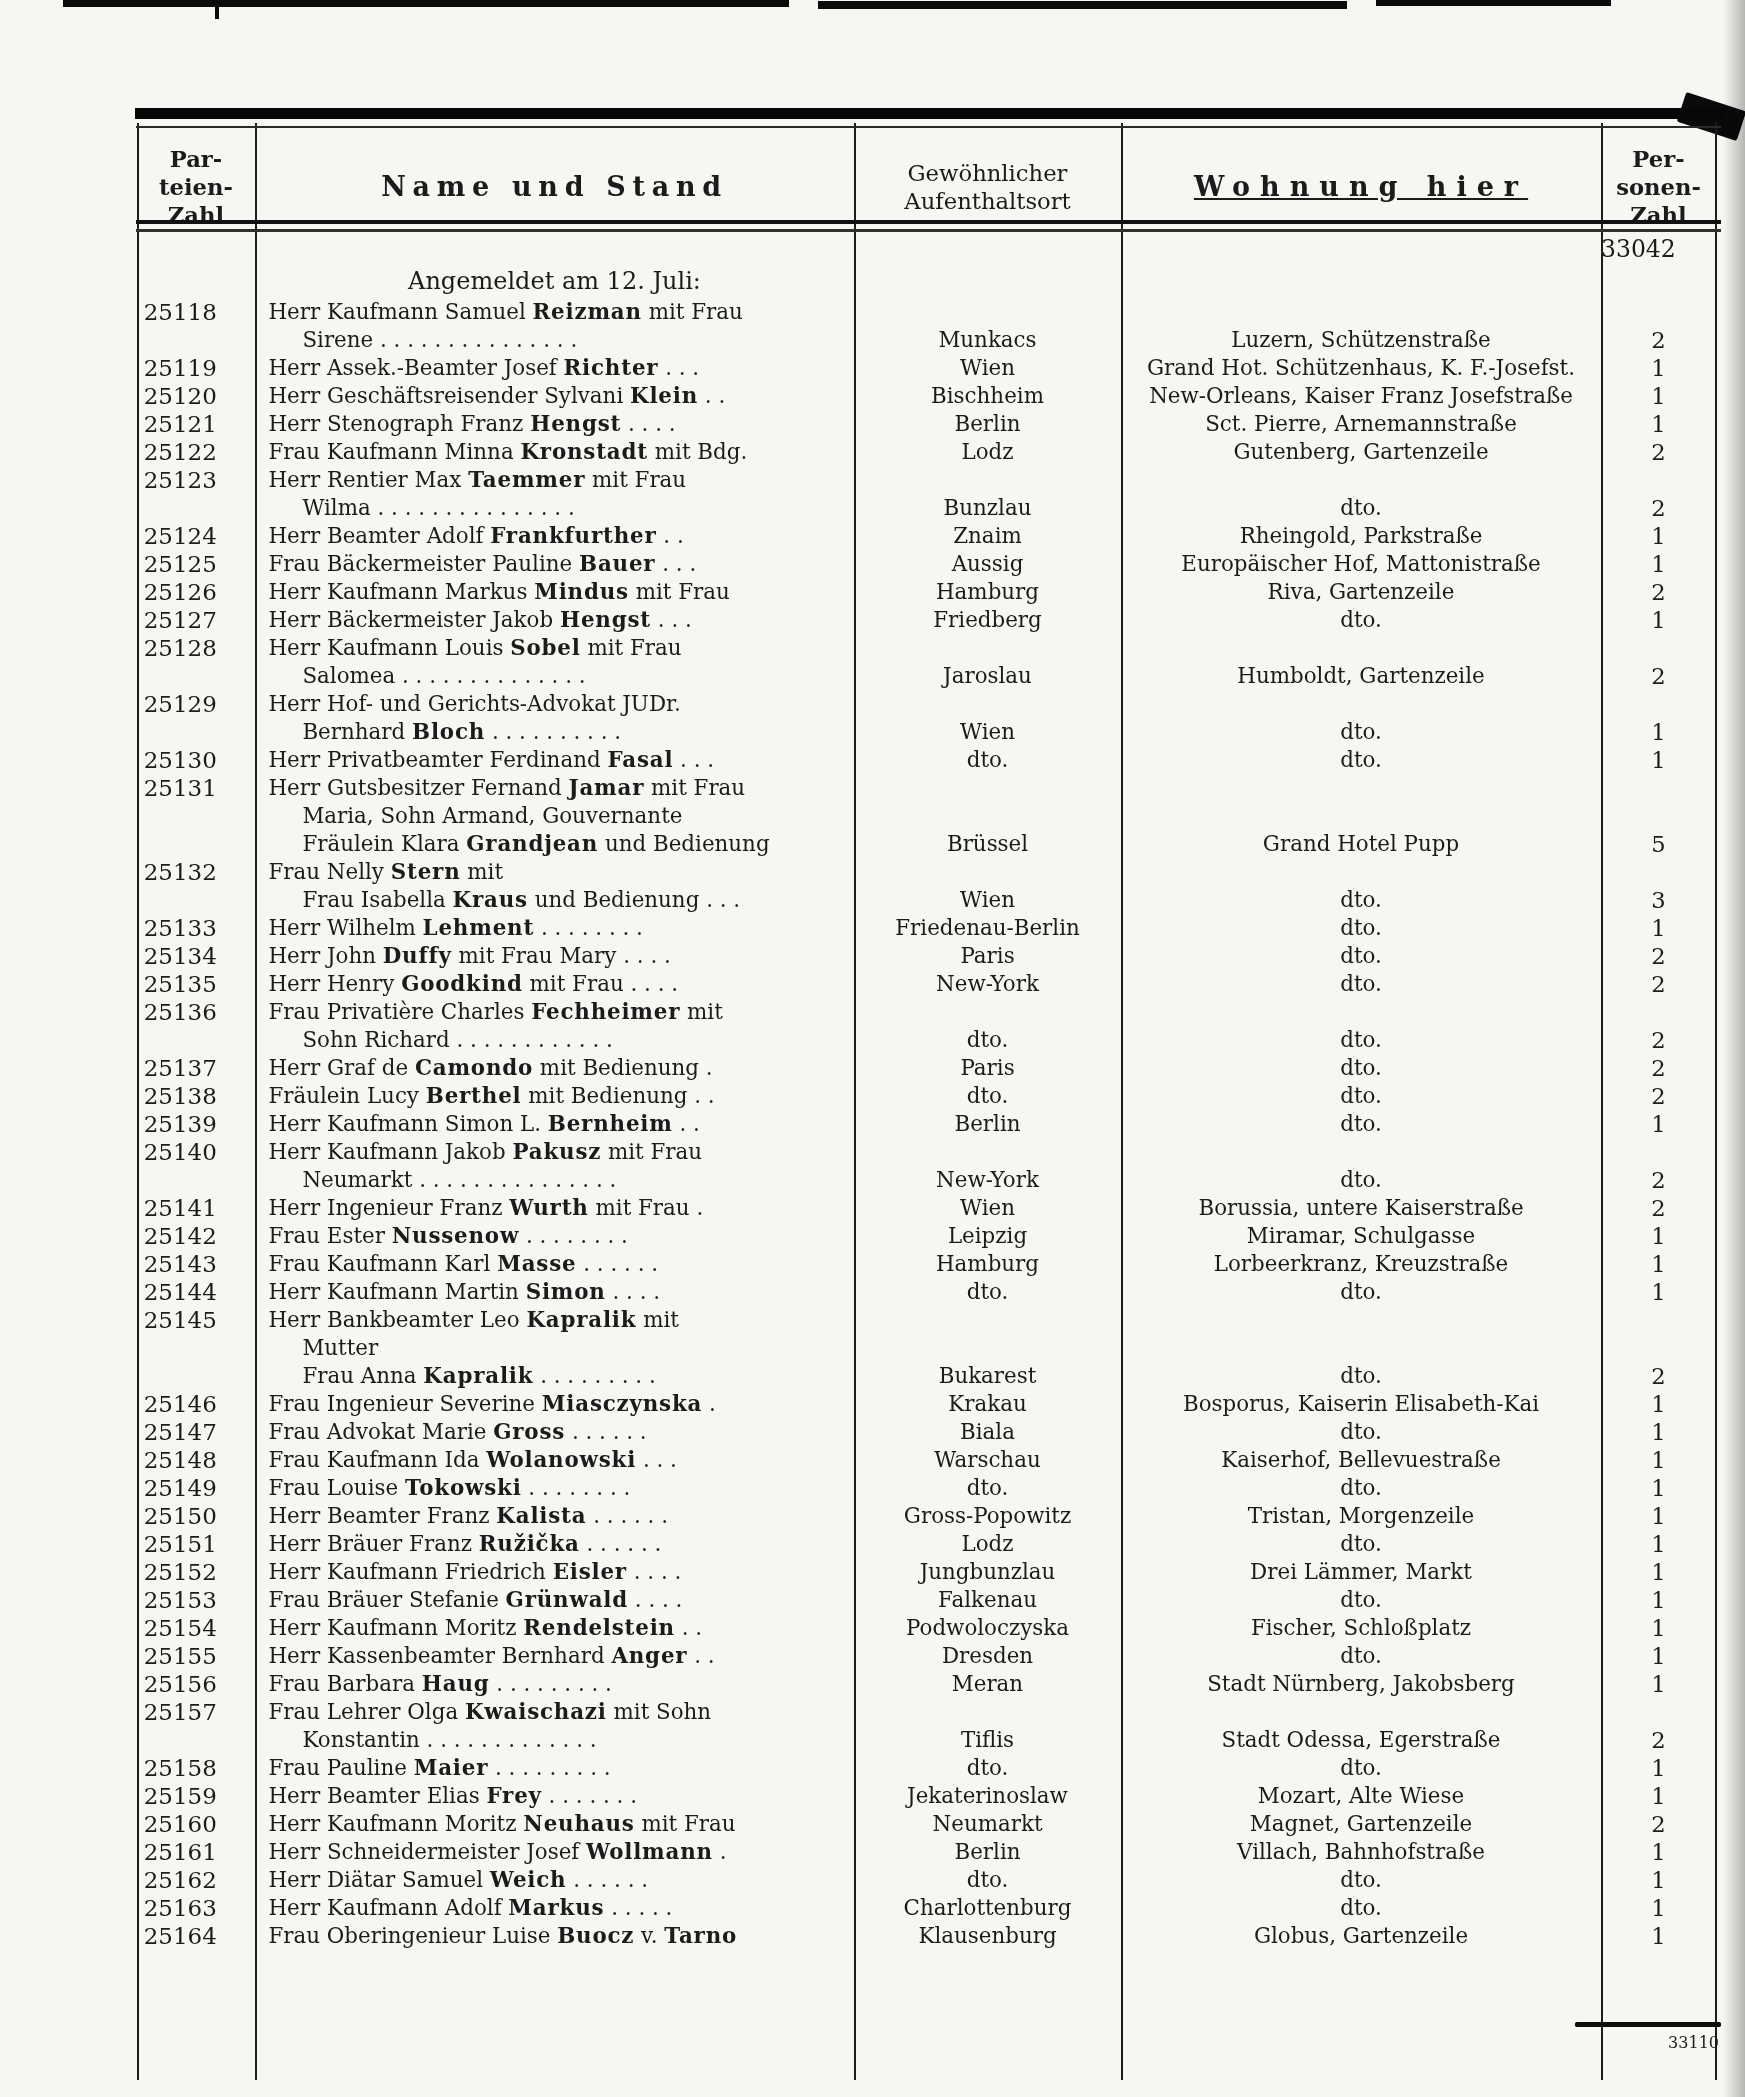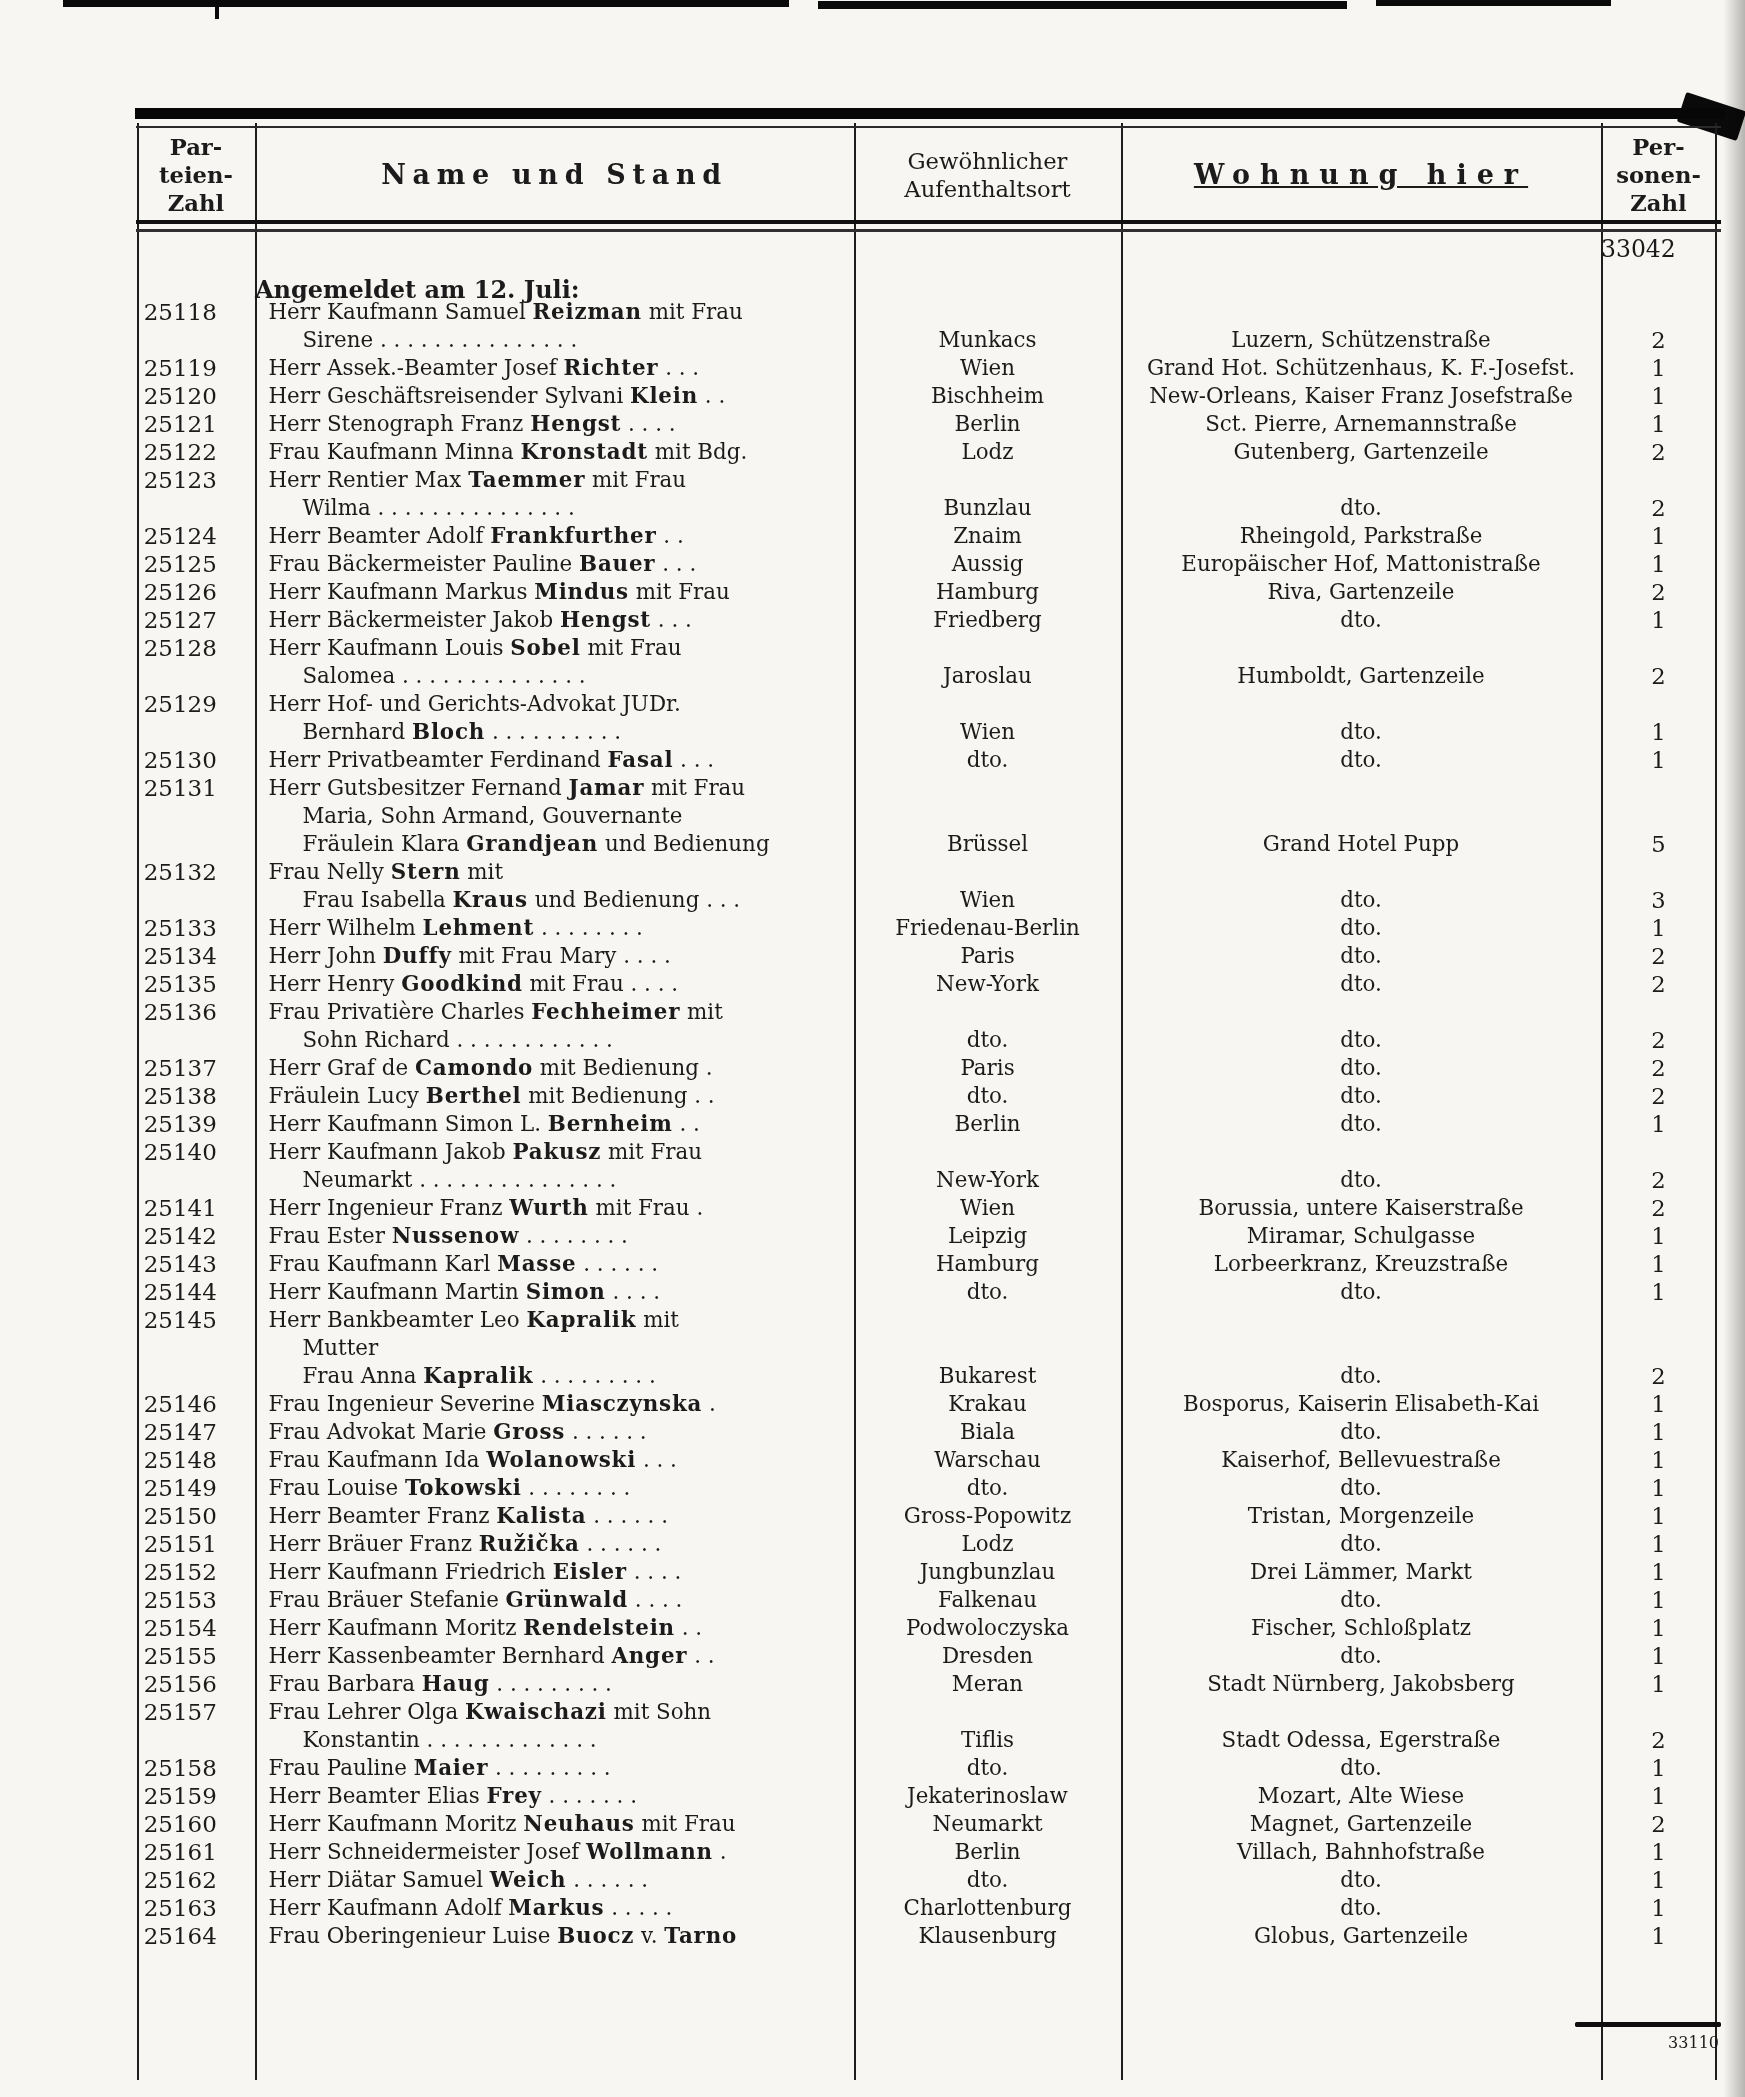--- a/index.html
+++ b/index.html
@@ -24,32 +24,32 @@
   .table { position:absolute; left:137px; top:108px; width:1580px; height:1972px; }
   .vline { position:absolute; top:15px; bottom:0; width:2.1px; background:#1d1d1d; }
   .v0 { left:0; } .v1 { left:118px; } .v2 { left:717px; }
   .v3 { left:984px; } .v4 { left:1464px; } .v5 { left:1578px; }
   
   .thead { position:absolute; left:0; top:0; width:100%; height:126px; }
   .rule-top-thick { position:absolute; left:-2.5px; top:0; width:1590px; height:11px; background:#070707; }
   .rule-top-thin  { position:absolute; left:-0.8px; top:17.6px; width:1585px; height:2.5px; background:#2a2a2a; }
   .rule-bot-a { position:absolute; left:-0.8px; bottom:10px; width:1585px; height:3.8px;  background:#111; }
   .rule-bot-b { position:absolute; left:-0.8px; bottom:2.5px;  width:1585px; height:2.1px;  background:#2f2f2f; }
-  .hcells { position:absolute; left:0; top:20px; width:100%; height:93px; display:flex; }
+  .hcells { position:absolute; left:0; top:32px; width:100%; height:93px; display:flex; }
   .hc { display:flex; align-items:center; justify-content:center; text-align:center; }
   .hc1 { width:118px; }  .hc2 { width:599px; } .hc3 { width:267px; }
   .hc4 { width:480px; } .hc5 { width:115px; }
   .hsmall { font-size:22.7px; line-height:28px; white-space:pre-line; font-weight:bold; }
   .hbig   { font-size:27px; font-weight:bold; letter-spacing:6.7px; }
   .hbig2  { letter-spacing:10px;text-decoration:underline; }
   
   .carry { position:absolute; left:1464px; top:127px; width:113px;
            text-align:left; font-size:23.5px; }
   .heading { position:absolute; left:118px; top:159px; width:599px;
-             text-align:left; font-size:24px; font-weight:bold;margin-top:8px; }
+             text-align:center; font-size:24px; font-weight:normal; }
   
   .rows { position:absolute; left:0; top:190px; width:100%; }
   .row { display:grid; grid-template-columns:118px 599px 267px 480px 115px;
          align-items:end; font-size:21.4px; line-height:28px; }
   .c { min-height:28px; }
   .nr { align-self:start; padding-left:6.7px; font-size:23px; }
   .name { padding-left:13.4px; padding-right:1px; }
   .nline.cont { padding-left:34px; }
   .ort, .wo, .pz { text-align:center; }
   .pz { font-size:22.7px; }

